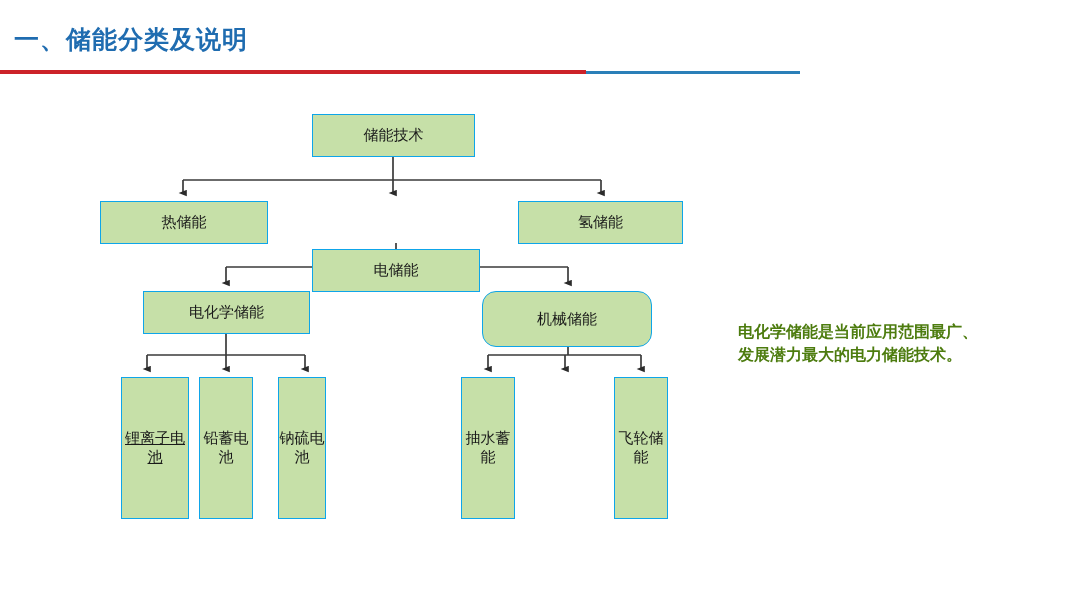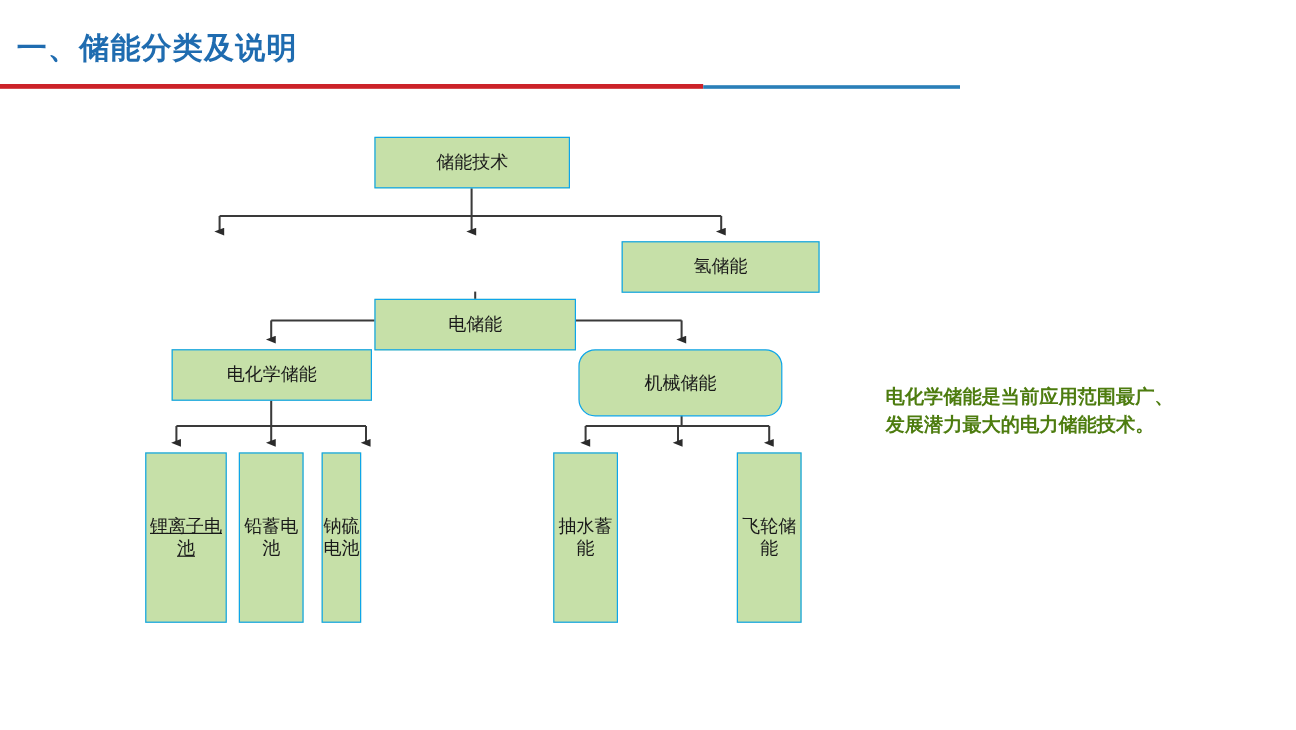--- a/index.html
+++ b/index.html
@@ -135,29 +135,30 @@
       <path d="M488,355 L488,369" marker-end="url(#arrow)"></path>
       <path d="M565,355 L565,369" marker-end="url(#arrow)"></path>
       <path d="M641,355 L641,369" marker-end="url(#arrow)"></path>
     </g>
   </svg>
 
   <div id="diagram">
 
     <div class="node wide" style="left:312px; top:114px; width:163px; height:43px;">储能技术</div>
 
+    <div class="node wide" style="left:100px; top:201px; width:168px; height:43px;">热储能</div>
     <div class="node wide" style="left:312px; top:201px; width:168px; height:43px;margin-top:48px;">电储能</div>
     <div class="node wide" style="left:518px; top:201px; width:165px; height:43px;">氢储能</div>
 
     <div class="node wide" style="left:143px; top:291px; width:167px; height:43px;">电化学储能</div>
     <div class="node wide" style="left:482px; top:291px; width:170px; height:56px;border-radius:14px;">机械储能</div>
 
     <div class="node narrow" style="left:121px; top:377px; width:68px; height:142px;text-decoration:underline;">锂离子电池</div>
     <div class="node narrow" style="left:199px; top:377px; width:54px; height:142px;">铅蓄电池</div>
-    <div class="node narrow" style="left:268px; top:377px; width:33px; height:142px;">钠硫电池</div>
+    <div class="node narrow" style="left:278px; top:377px; width:48px; height:142px;">钠硫电池</div>
 
     <div class="node narrow" style="left:461px; top:377px; width:54px; height:142px;">抽水蓄能</div>
     <div class="node narrow" style="left:614px; top:377px; width:54px; height:142px;">飞轮储能</div>
   </div>
 
   <div id="side-note">
     <span class="ln">电化学储能是当前应用范围最广、</span>
     <span class="ln">发展潜力最大的电力储能技术。</span>
   </div>
 

